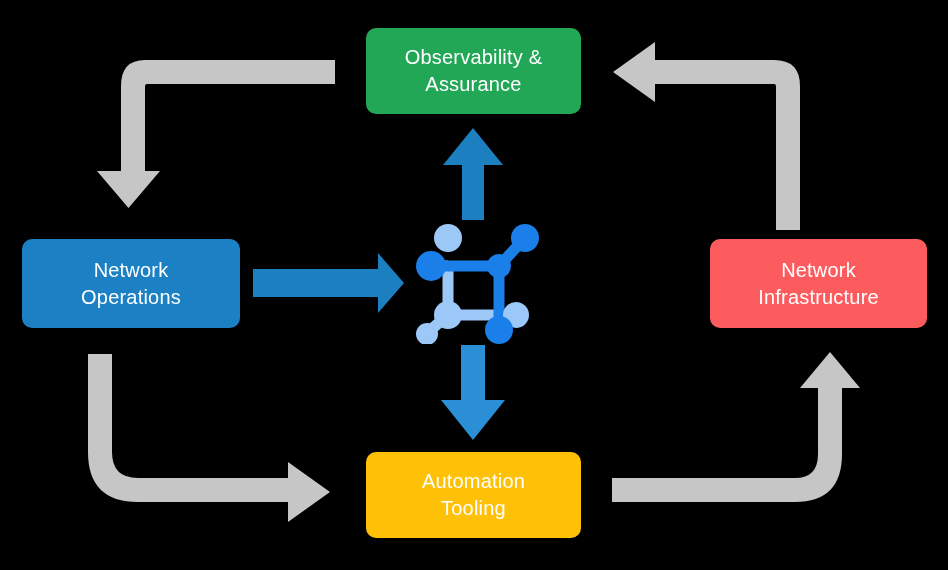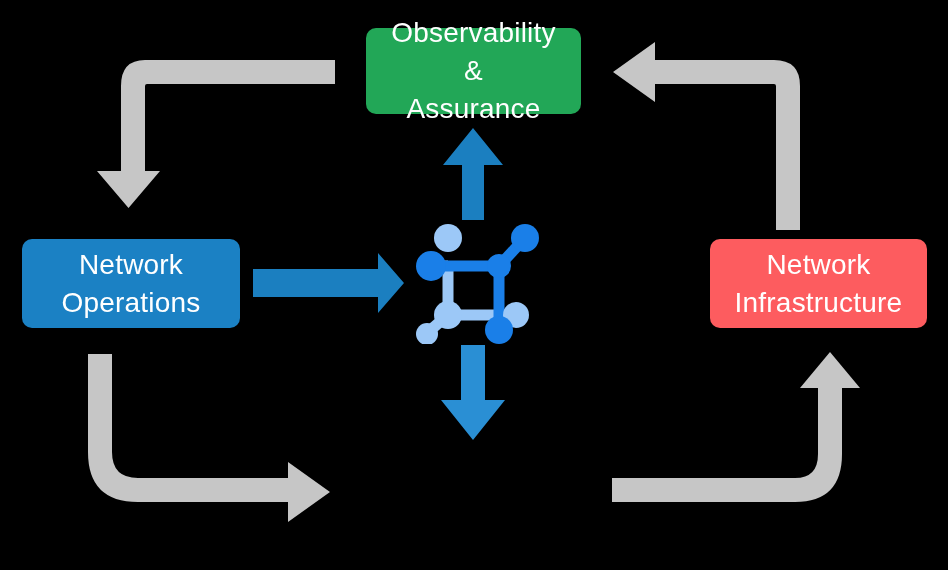--- a/index.html
+++ b/index.html
@@ -11,21 +11,21 @@
     font-family:"Liberation Sans", sans-serif;
   }
   .node-box{
     position:absolute;
     border-radius:10px;
     display:flex;
     align-items:center;
     justify-content:center;
     text-align:center;
     color:#ffffff;
-    font-size:28px;
+    font-size:20px;
     line-height:1.35;
     font-weight:400;
     letter-spacing:0.2px;
     box-sizing:border-box;
     padding:6px 18px;
     white-space:pre-line;
   }
   #box-observability{ left:366px; top:28px;  width:215px; height:86px; }
   #box-netops{       left:22px;  top:239px; width:218px; height:89px; }
   #box-netinfra{     left:710px; top:239px; width:217px; height:89px; }
@@ -97,14 +97,16 @@
 
   <div class="node-box" id="box-observability" style="background-color: rgb(34, 167, 87);">Observability &amp;
 Assurance</div>
 
   <div class="node-box" id="box-netops" style="background-color: rgb(27, 129, 196);">Network
 Operations</div>
 
   <div class="node-box" id="box-netinfra" style="background-color: rgb(253, 92, 95);">Network
 Infrastructure</div>
 
+  <div class="node-box" id="box-automation" style="background-color: rgb(255, 193, 7);">Automation
+Tooling</div>
 
 </div>
 
 </body></html>

